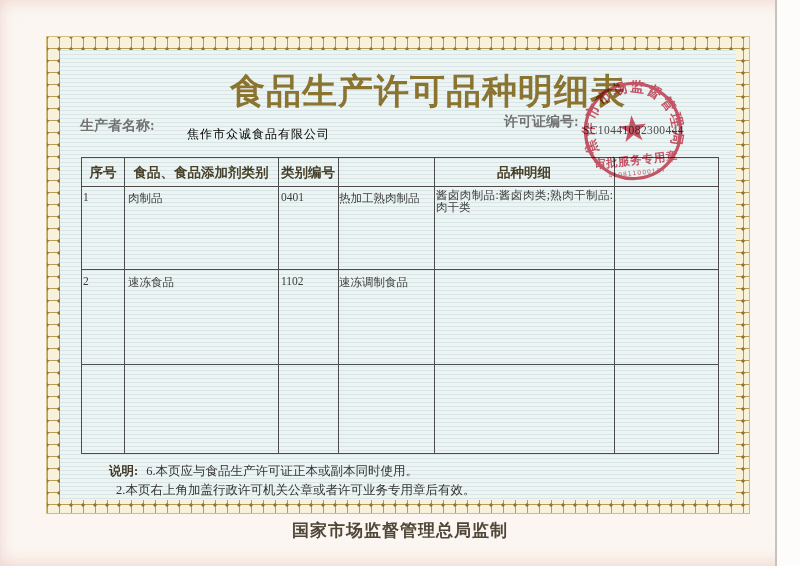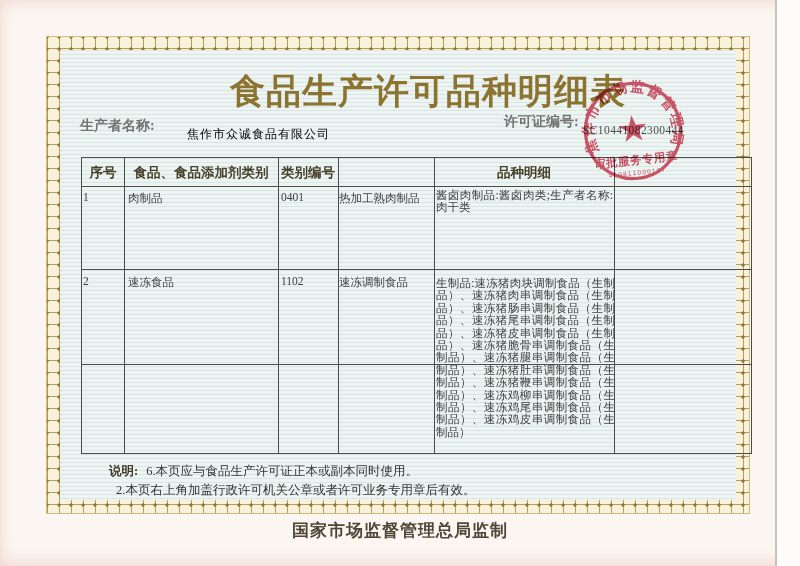--- a/index.html
+++ b/index.html
@@ -37,21 +37,21 @@
   .doc-title{
     position:absolute;left:46px;top:68px;width:676px;text-align:center;
     font-size:35px;font-weight:bold;color:#8b7330;letter-spacing:1px;white-space:nowrap;padding-left:44px;
   }
   .lbl{position:absolute;font-weight:bold;color:#737373;font-size:14px;white-space:nowrap;}
   .producer-label{left:80px;top:117px;}
   .producer-value{position:absolute;left:187px;top:126px;font-size:12px;color:#000000;letter-spacing:1px;white-space:nowrap;}
   .license-label{left:504px;top:113px;}
   .license-value{position:absolute;left:583px;top:124px;font-size:11.5px;color:#4a4a4a;letter-spacing:.4px;white-space:nowrap;}
   
-  .tbl{position:absolute;left:81px;top:157px;width:636px;height:295px;border:1px solid #4c4c4c;padding-left:33px;}
+  .tbl{position:absolute;left:81px;top:157px;width:636px;height:295px;border:1px solid #4c4c4c;}
   .vl{position:absolute;top:0;bottom:0;width:1px;background:#4c4c4c;z-index:1;}
   .hl{position:absolute;left:0;right:0;height:1px;background:#4c4c4c;z-index:1;}
   .v1{left:42px}.v2{left:196px}.v3{left:256px}.v4{left:352px}.v5{left:532px}
   .h1{top:28px}.h2{top:111px}.h3{top:206px}
   .th{position:absolute;top:5px;height:20px;line-height:20px;text-align:center;
       font-size:13.5px;font-weight:bold;color:#46402a;white-space:nowrap;z-index:2;}
   .th1{left:0;width:42px}.th2{left:42px;width:154px}.th3{left:196px;width:60px}
   .th4{left:256px;width:96px}.th5{left:352px;width:180px}.th6{left:532px;width:104px}
   .td{position:absolute;font-size:11.5px;color:#3c3c3c;z-index:2;white-space:nowrap;}
   .detail{white-space:normal;word-break:break-all;text-align:justify;line-height:12.4px;}
@@ -99,27 +99,26 @@
 
     <div class="th th1">序号</div>
     <div class="th th2">食品、食品添加剂类别</div>
     <div class="th th3">类别编号</div>
     <div class="th th5">品种明细</div>
 
     <div class="td r1 c-seq">1</div>
     <div class="td r1 c-cat">肉制品</div>
     <div class="td r1 c-code">0401</div>
     <div class="td r1 c-name">热加工熟肉制品</div>
-    <div class="td detail d1">酱卤肉制品:酱卤肉类;生产者名称:肉干类</div>
+    <div class="td detail d1">酱卤肉制品:酱卤肉类;熟肉干制品:肉干类</div>
 
     <div class="td r2 c-seq">2</div>
     <div class="td r2 c-cat">速冻食品</div>
     <div class="td r2 c-code">1102</div>
     <div class="td r2 c-name">速冻调制食品</div>
-    <div class="td detail d2">生制品:速冻猪肉块调制食品（生制品）、速冻猪肉串调制食品（生制品）、速冻猪肠串调制食品（生制品）、速冻猪尾串调制食品（生制品）、速冻猪皮串调制食品（生制品）、速冻猪脆骨串调制食品（生制品）、速冻猪腿串调制食品（生制品）、速冻猪肚串调制食品（生制品）、速冻猪鞭串调制食品（生制品）、速冻鸡柳串调制食品（生制品）、速冻鸡尾串调制食品（生制品）、速冻鸡皮串调制食品（生制品）</div>
   </div>
 
   <div class="notes-line n1">
     <span class="notes-label">说明:</span><span>6.本页应与食品生产许可证正本或副本同时使用。</span>
   </div>
   <div class="notes-line n2">
     <span>2.本页右上角加盖行政许可机关公章或者许可业务专用章后有效。</span>
   </div>
 
   <div class="footer-line">国家市场监督管理总局监制</div>

